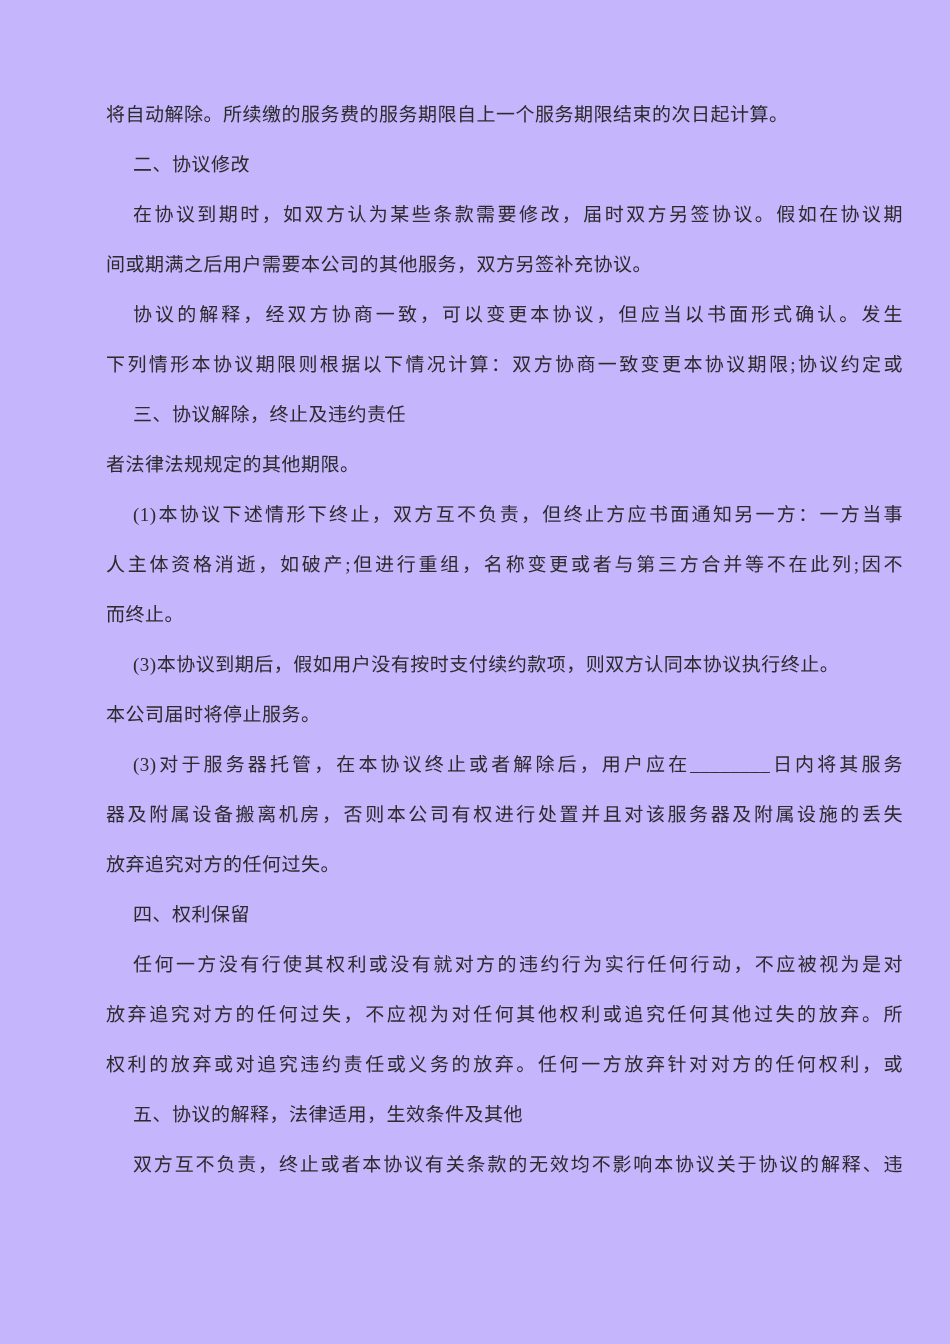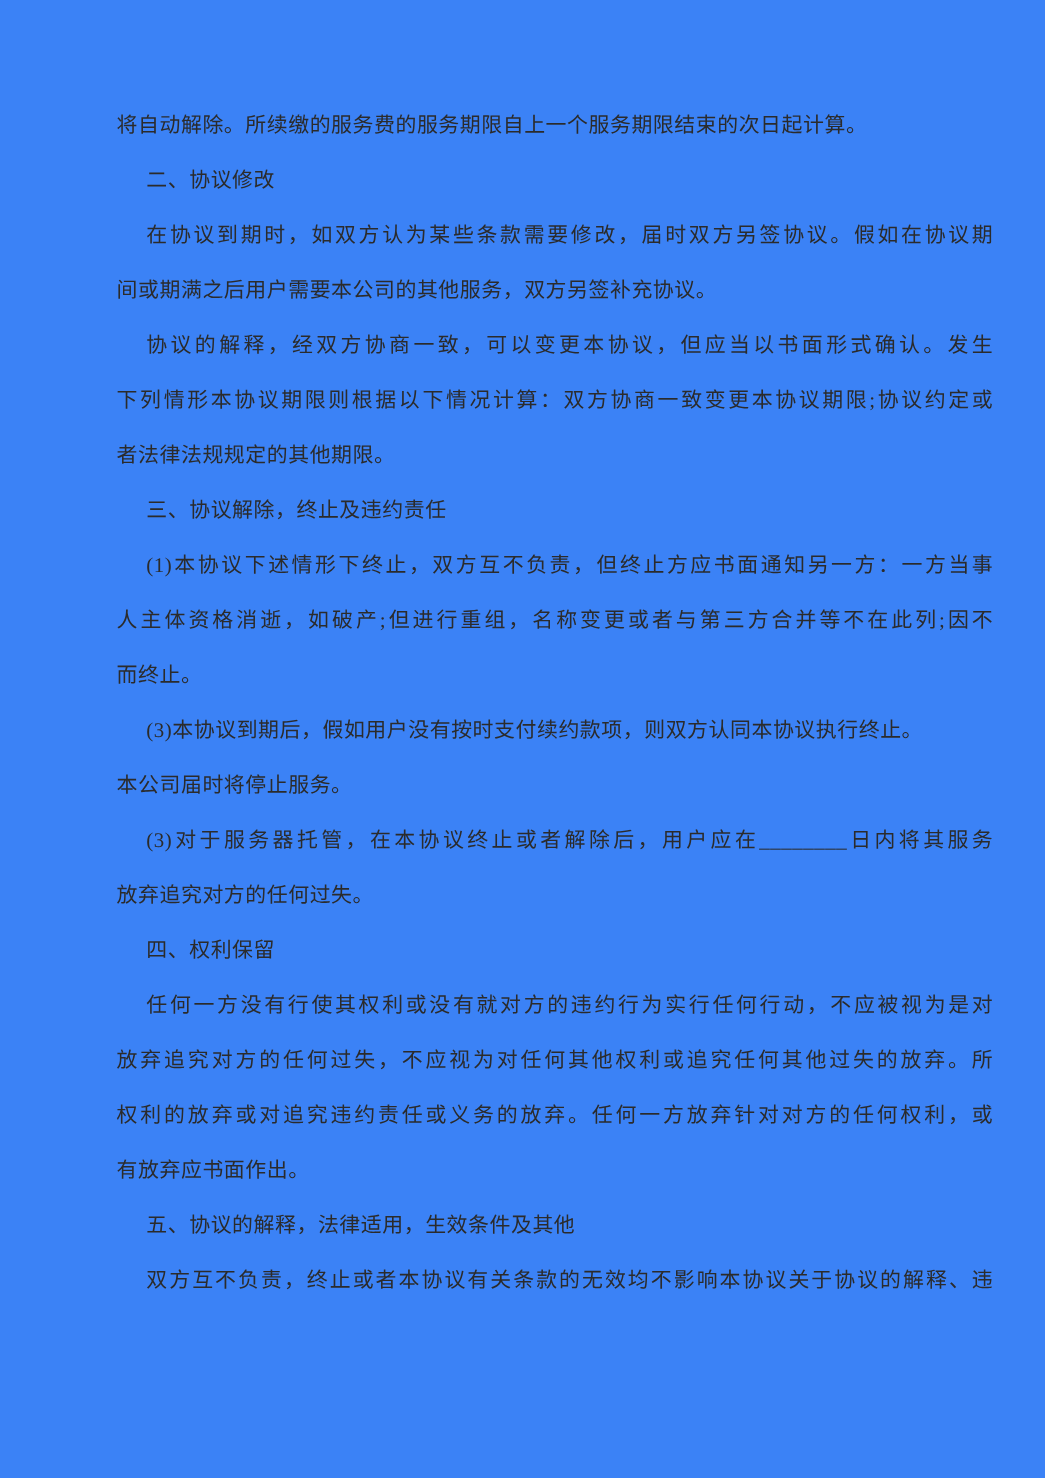--- a/index.html
+++ b/index.html
@@ -4,21 +4,21 @@
 <style>
   html, body {
     margin: 0;
     padding: 0;
     background: #ffffff;
   }
   .page {
     position: relative;
     width: 950px;
     height: 1344px;
-    background: #3b82f6;
+    background: #c4b5fd;
     overflow: hidden;
   }
   .content {
     position: absolute;
     left: 106px;
     top: 90px;
     width: 797px;
     font-family: "Liberation Serif", "DejaVu Serif", serif;
     font-size: 19px;
     line-height: 50px;
@@ -41,30 +41,30 @@
 <body>
 
 <div class="page">
   <div class="content" id="contract-text" style="color: rgb(43, 43, 43);">
       <div class="line">将自动解除。所续缴的服务费的服务期限自上一个服务期限结束的次日起计算。</div>
       <div class="line indent">二、协议修改</div>
       <div class="line indent justify">在协议到期时，如双方认为某些条款需要修改，届时双方另签协议。假如在协议期</div>
       <div class="line">间或期满之后用户需要本公司的其他服务，双方另签补充协议。</div>
       <div class="line indent justify">协议的解释，经双方协商一致，可以变更本协议，但应当以书面形式确认。发生</div>
       <div class="line justify">下列情形本协议期限则根据以下情况计算：双方协商一致变更本协议期限;协议约定或</div>
+      <div class="line indent">三、协议解除，终止及违约责任</div>
       <div class="line">者法律法规规定的其他期限。</div>
-      <div class="line indent">三、协议解除，终止及违约责任</div>
       <div class="line indent justify">(1)本协议下述情形下终止，双方互不负责，但终止方应书面通知另一方：一方当事</div>
       <div class="line justify">人主体资格消逝，如破产;但进行重组，名称变更或者与第三方合并等不在此列;因不</div>
       <div class="line">而终止。</div>
       <div class="line indent">(3)本协议到期后，假如用户没有按时支付续约款项，则双方认同本协议执行终止。</div>
       <div class="line">本公司届时将停止服务。</div>
       <div class="line indent justify">(3)对于服务器托管，在本协议终止或者解除后，用户应在________日内将其服务</div>
+      <div class="line justify">器及附属设备搬离机房，否则本公司有权进行处置并且对该服务器及附属设施的丢失</div>
       <div class="line">放弃追究对方的任何过失。</div>
       <div class="line indent">四、权利保留</div>
       <div class="line indent justify">任何一方没有行使其权利或没有就对方的违约行为实行任何行动，不应被视为是对</div>
       <div class="line justify">放弃追究对方的任何过失，不应视为对任何其他权利或追究任何其他过失的放弃。所</div>
       <div class="line justify">权利的放弃或对追究违约责任或义务的放弃。任何一方放弃针对对方的任何权利，或</div>
-      <div class="line">有放弃应书面作出。</div>
       <div class="line indent">五、协议的解释，法律适用，生效条件及其他</div>
       <div class="line indent justify">双方互不负责，终止或者本协议有关条款的无效均不影响本协议关于协议的解释、违</div>
     </div>
 </div>
 
 </body></html>

